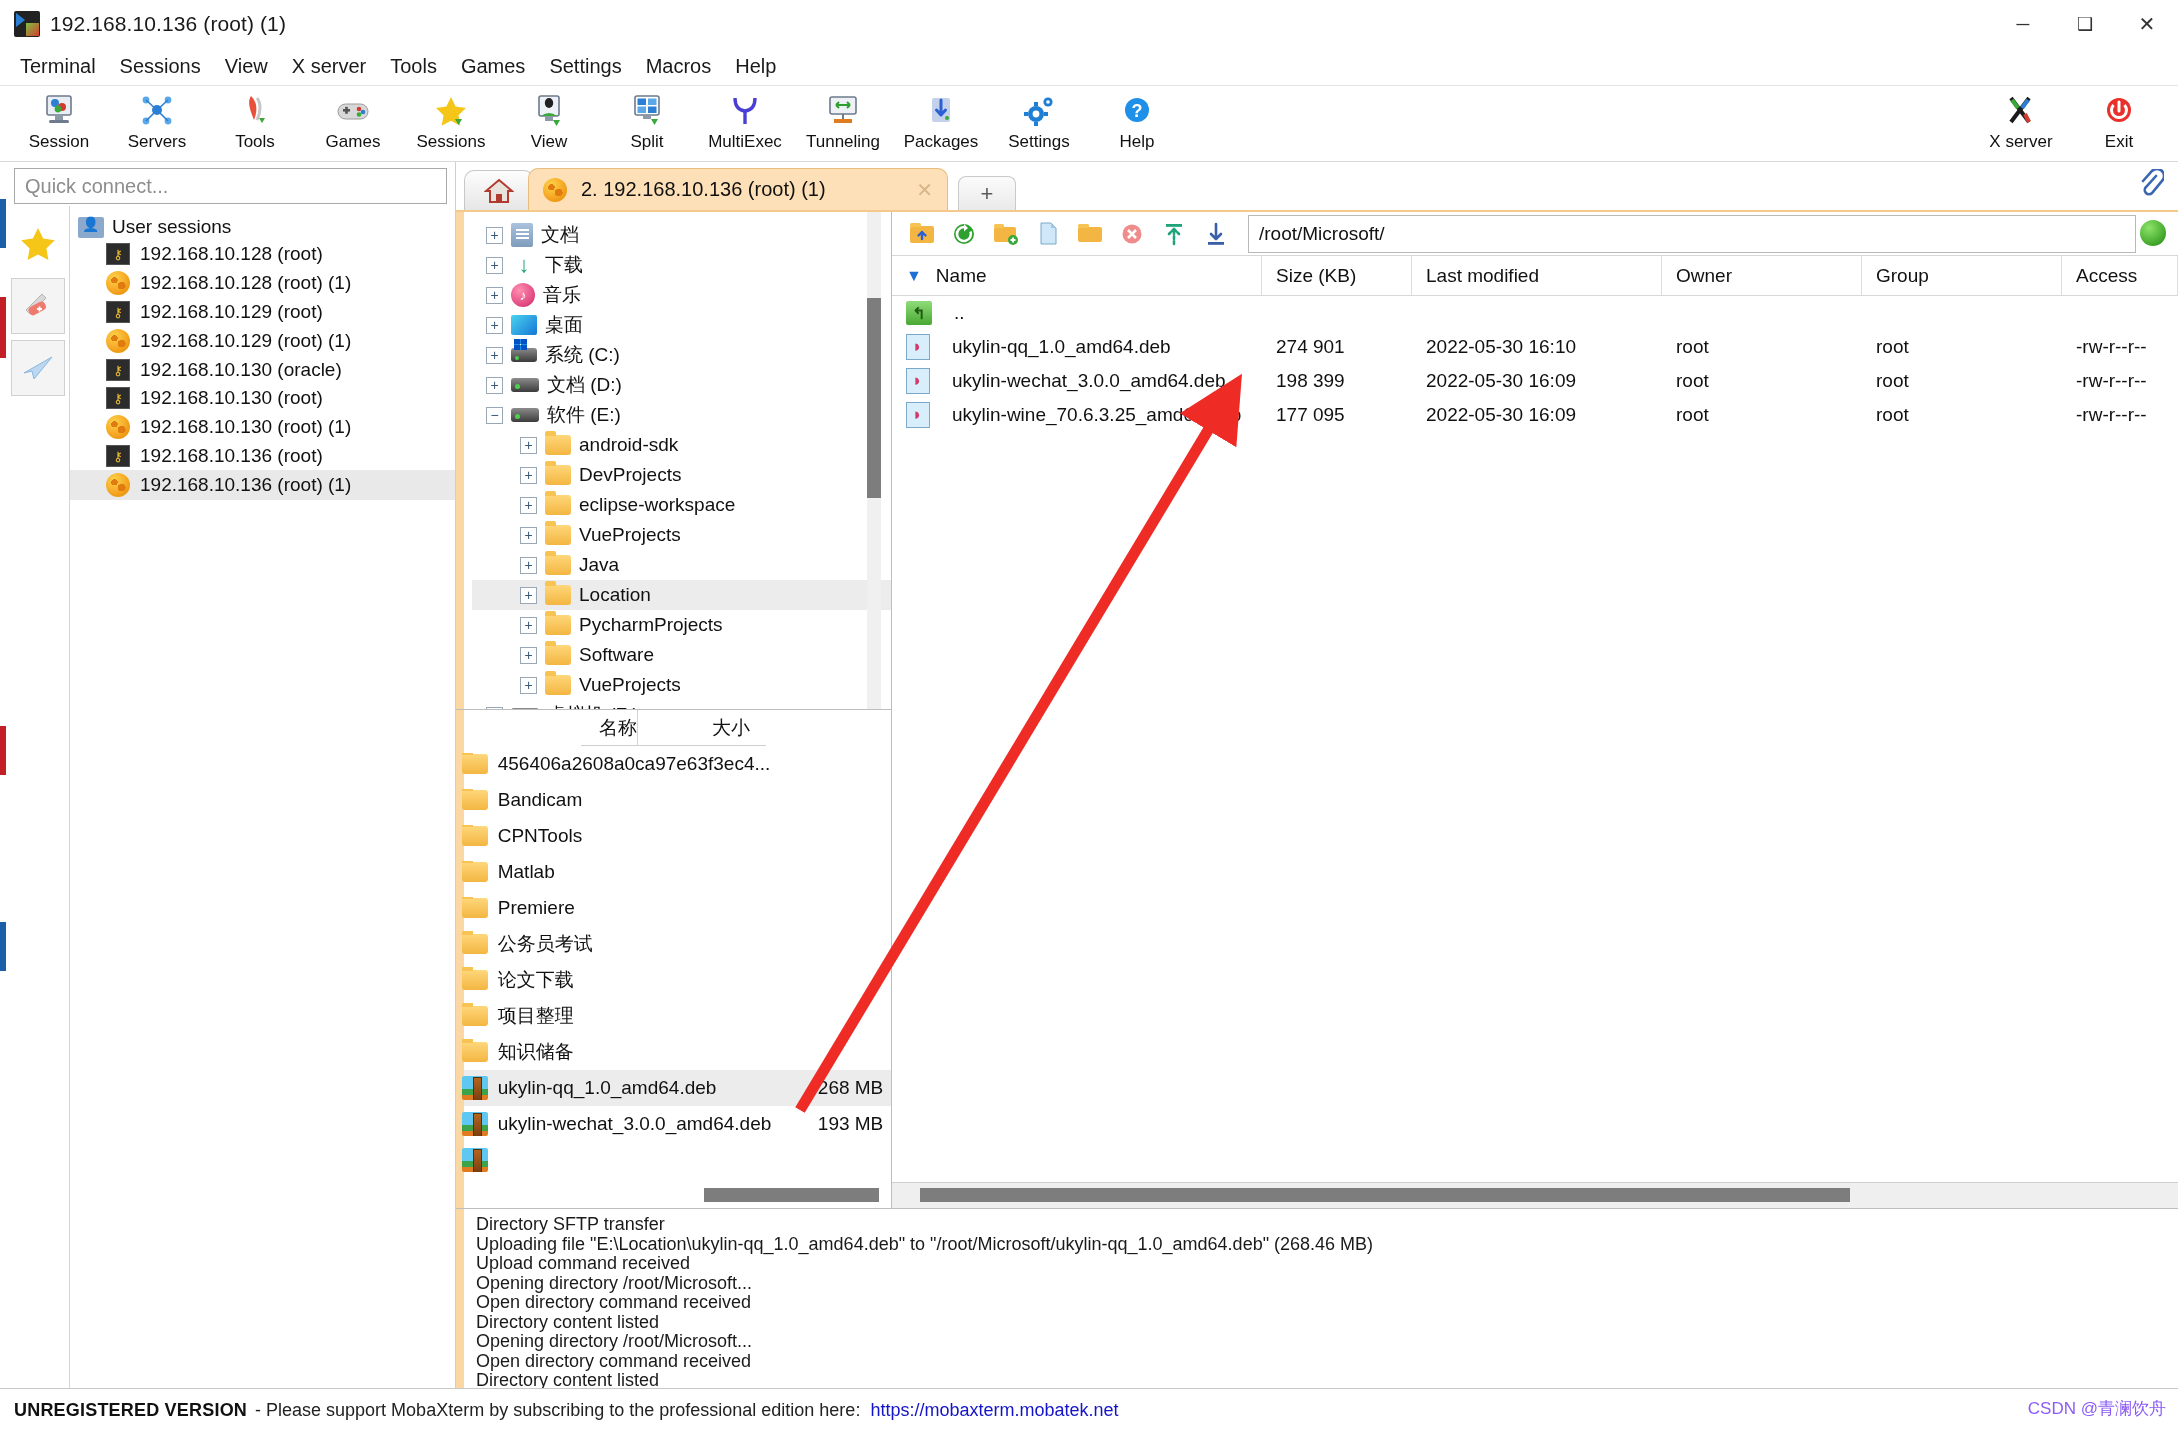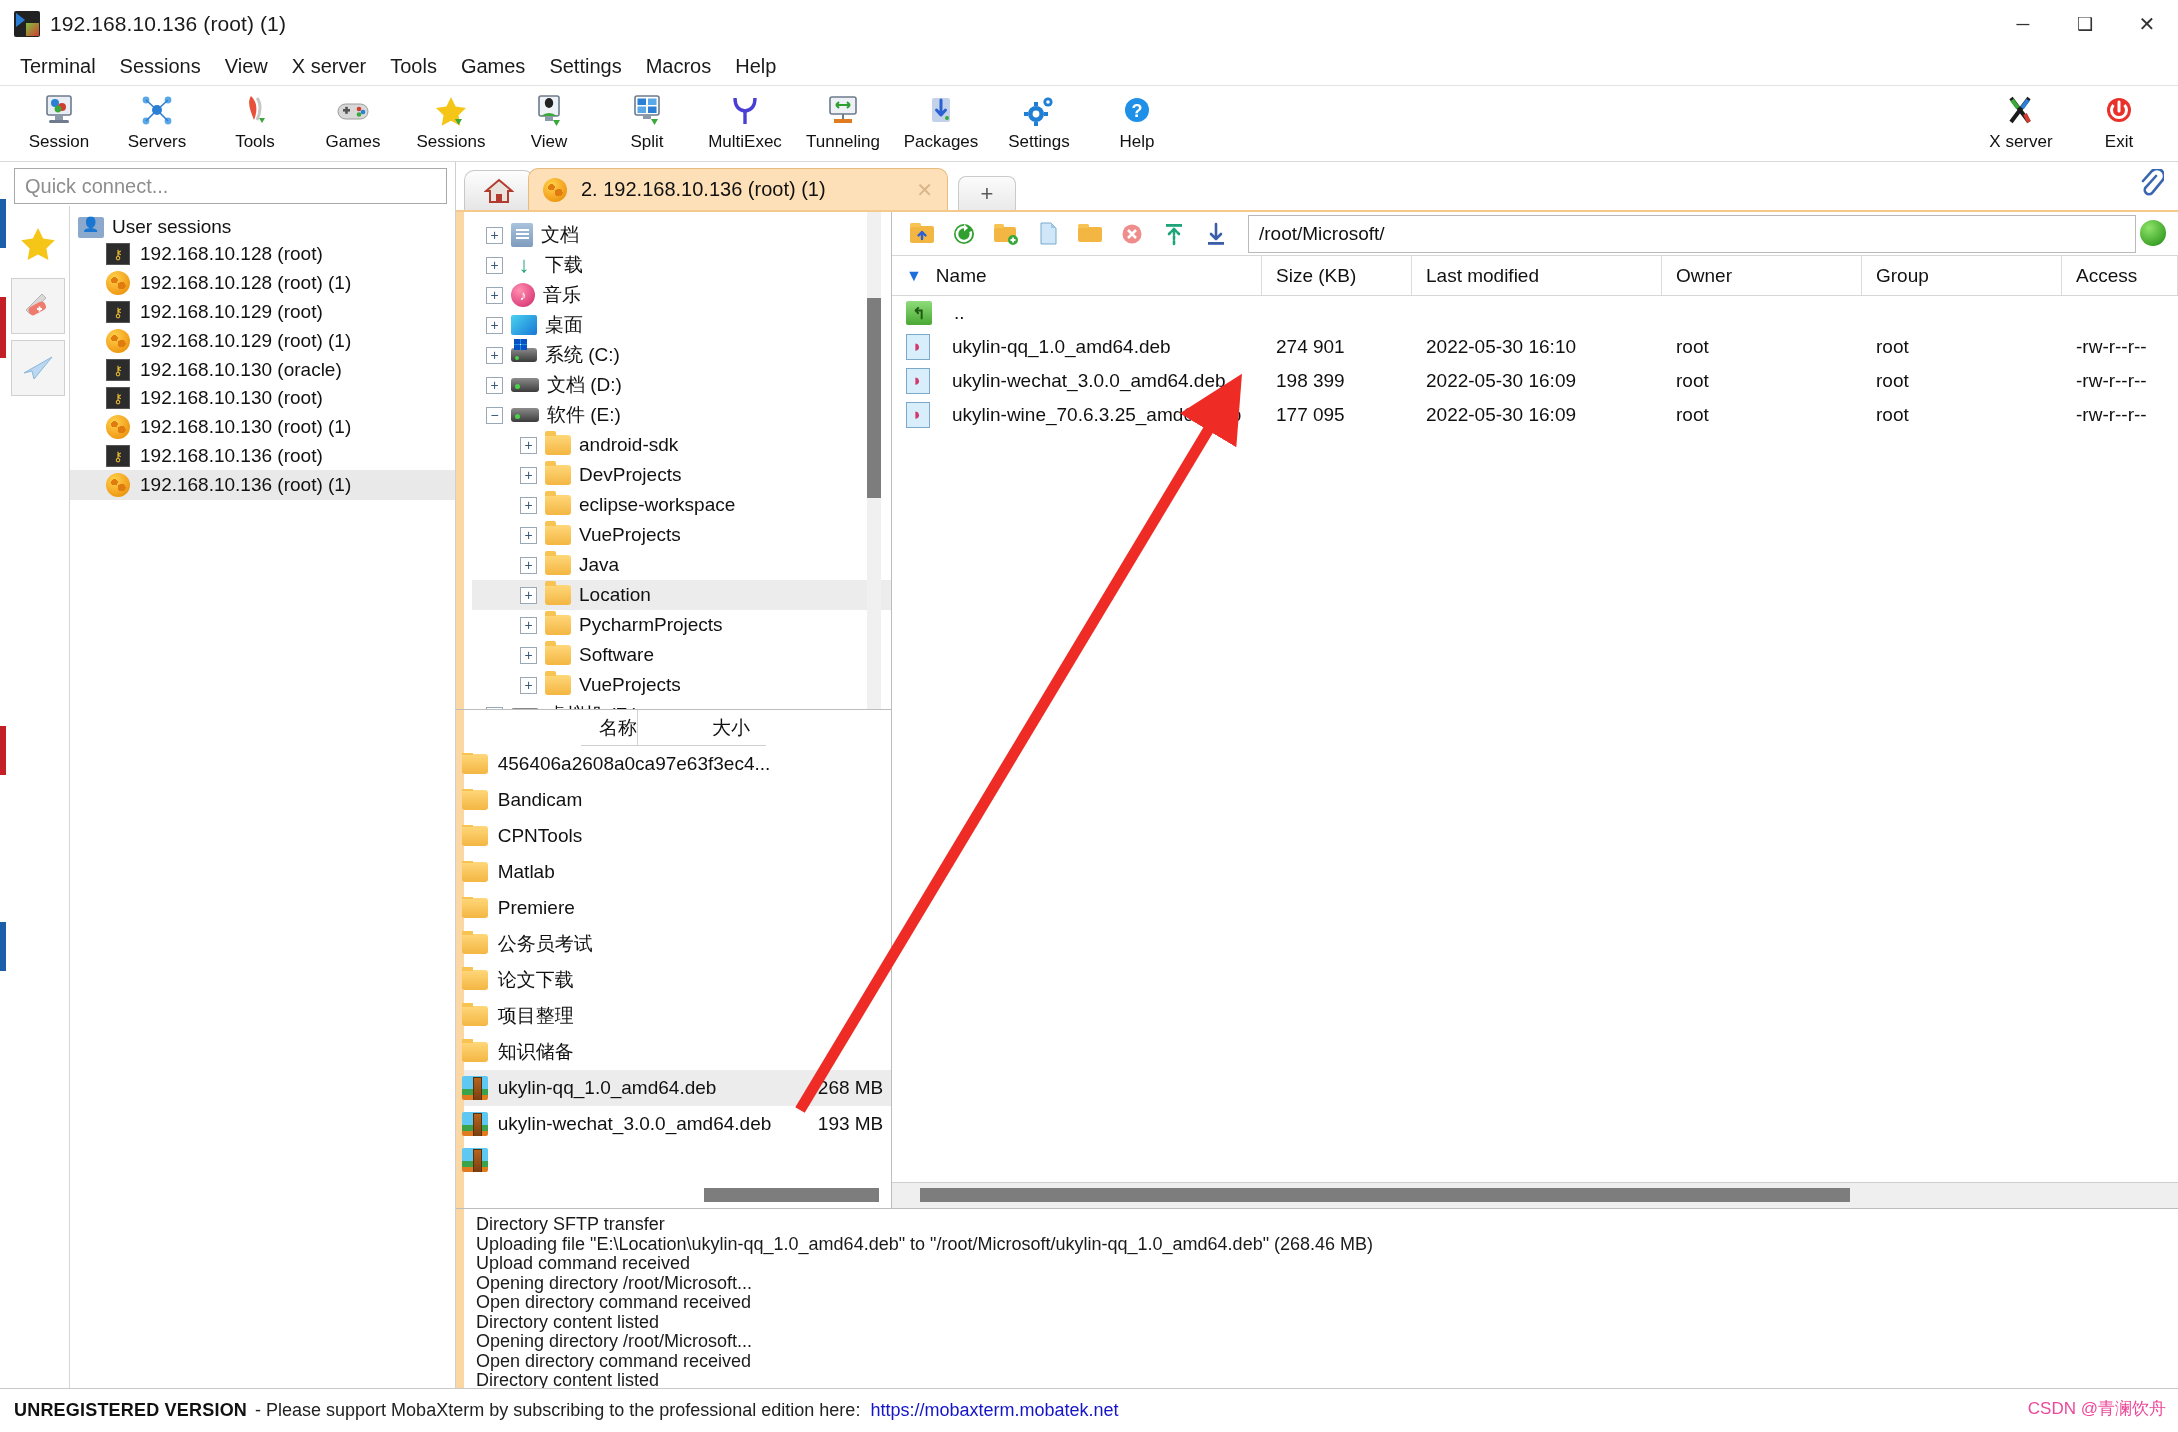--- a/index.html
+++ b/index.html
@@ -455,21 +455,21 @@
     padding-left: 14px;
     background: #fff;
     position: relative;
     font-size: 18px;
   }
   .unreg { font-weight: bold; color: #111; letter-spacing: .2px; }
   .stxt { color: #222; margin-left: 8px; }
   .slink { color: #1414c8; margin-left: 10px; }
   .watermark {
     position: absolute; right: 12px; top: 8px;
-    font-size: 17px; color: #ec4899;
+    font-size: 17px; color: #8b5cf6;
   }
 
   
   .arrow-svg { position: absolute; left: 0; top: 0; pointer-events: none; }
 </style>
 </head>
 <body>
 
 <div class="app">
 

